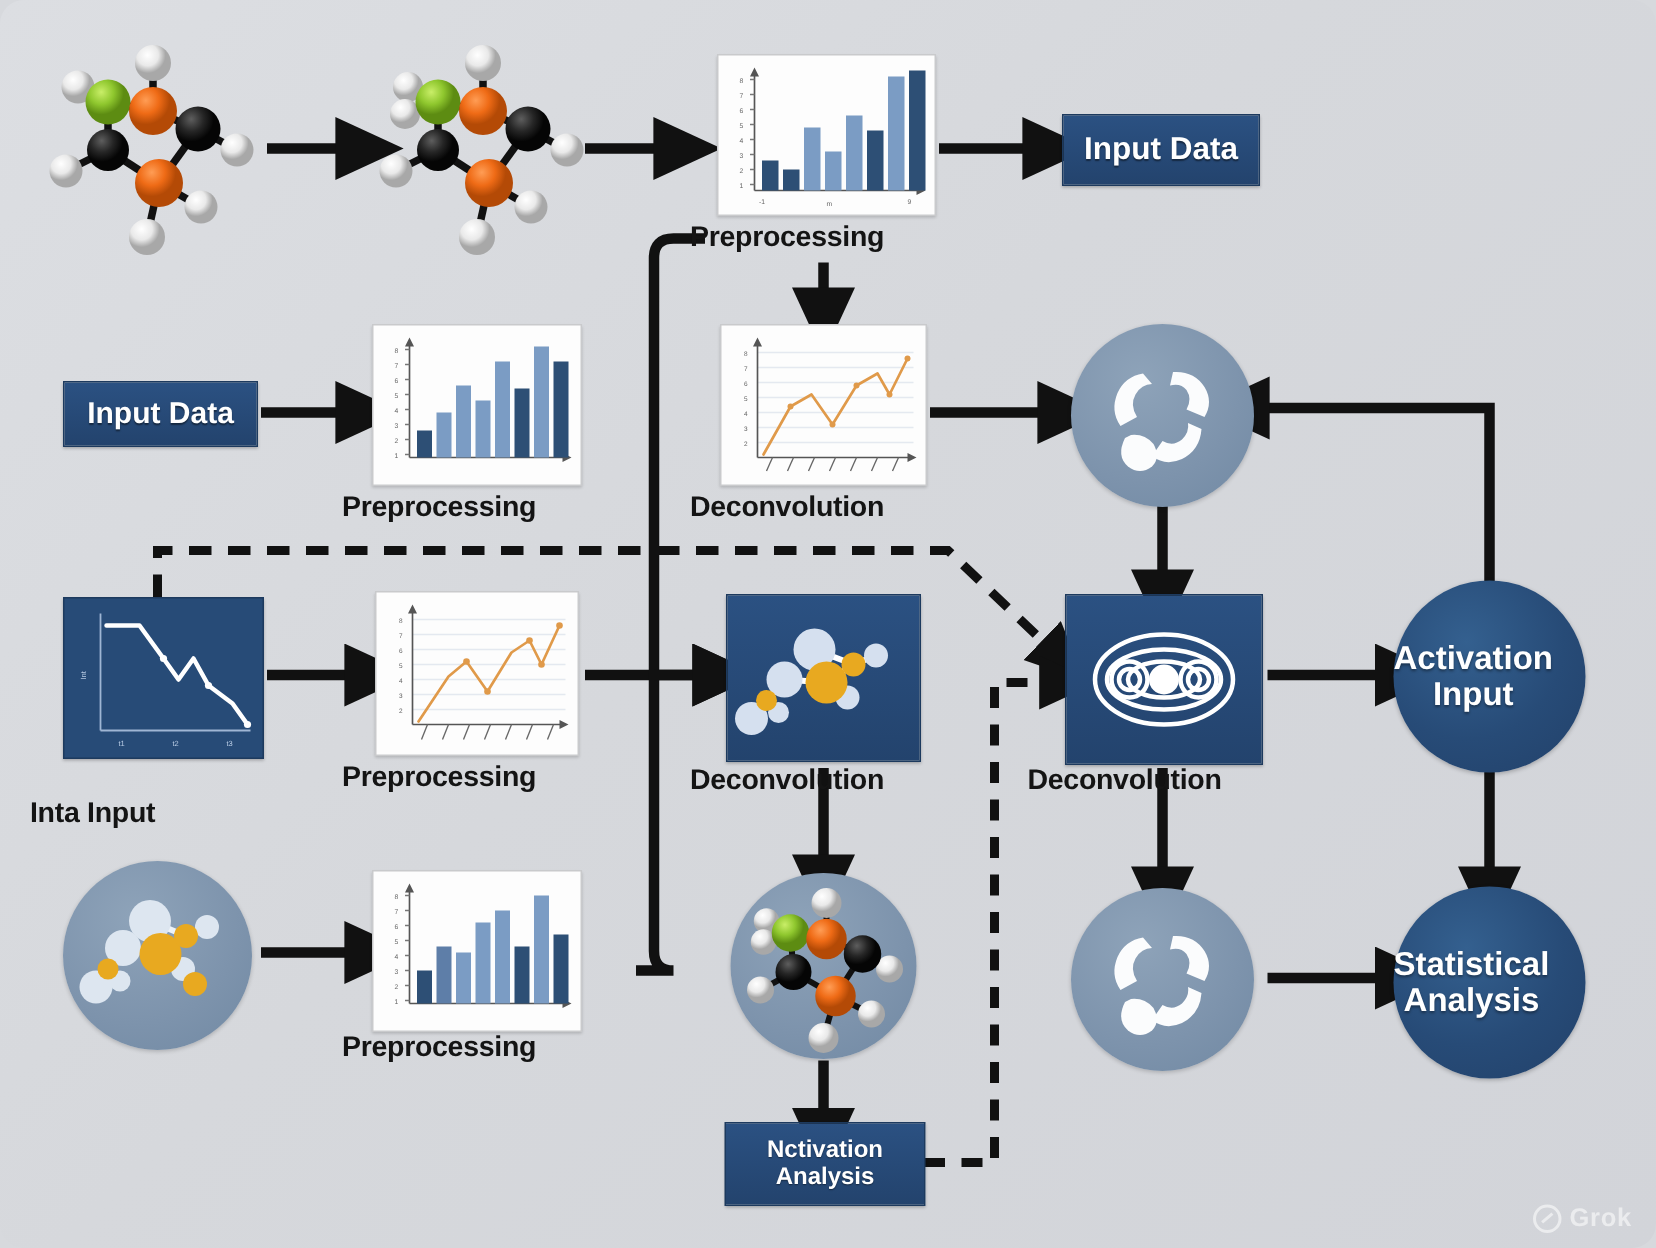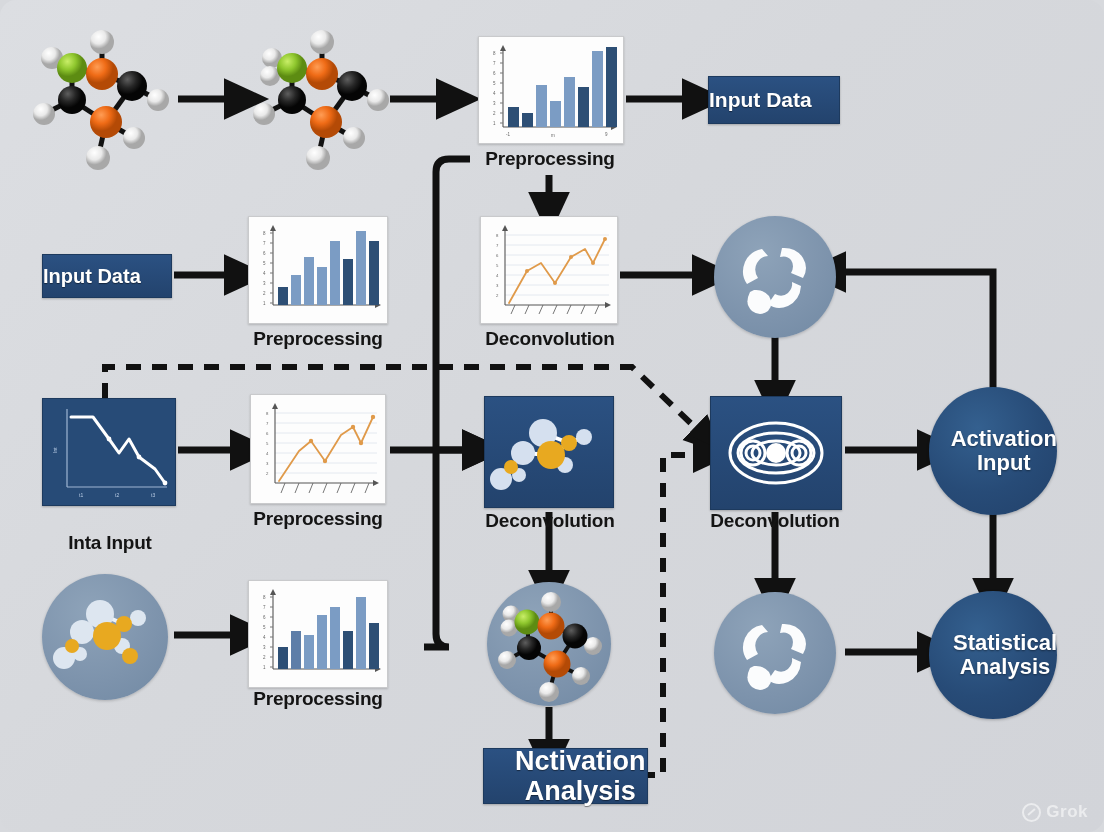--- a/index.html
+++ b/index.html
@@ -17,46 +17,45 @@
     border-radius:16px;
     overflow:hidden;
   }
   .node{position:absolute;}
   
   .caption{
     position:absolute;
     font-weight:bold;
     font-size:19px;
     color:#141414;
-    text-align:center;
     white-space:nowrap;
     letter-spacing:-0.2px;
   }
   
   .navy-box{
     position:absolute;
     background:#274b77;
     background:linear-gradient(180deg,#2b5182 0%,#23436d 100%);
     color:#ffffff;
     font-weight:bold;
-    display:flex;align-items:center;
+    display:flex;align-items:center;justify-content:center;
     text-align:center;
     line-height:1.12;
     box-shadow:0 1px 2px rgba(0,0,0,.25);
     border:1px solid #1d3a5e;
     text-shadow:0 1px 1px rgba(0,0,0,.45);
   }
   
   .navy-circle{
     position:absolute;
     border-radius:50%;
     background:#2b5182;
     background:radial-gradient(circle at 38% 32%,#34608f 0%,#274b77 55%,#22416a 100%);
     color:#fff;font-weight:bold;
-    display:flex;align-items:center;justify-content:flex-end;
+    display:flex;align-items:center;justify-content:flex-start;
     text-align:center;line-height:1.1;font-size:22px;
     text-shadow:0 1px 2px rgba(0,0,0,.4);
     box-shadow:0 1px 3px rgba(0,0,0,.25);
   }
   
   .steel-circle{
     position:absolute;border-radius:50%;
     background:#7e94ad;
     background:radial-gradient(circle at 38% 30%,#8ea3b9 0%,#7d93ac 60%,#7189a3 100%);
     box-shadow:0 1px 3px rgba(0,0,0,.2);
@@ -627,21 +626,21 @@
       <circle cx="94" cy="94" r="9" fill="url(#gH)"></circle>
       <circle cx="62" cy="110" r="10" fill="url(#gH)"></circle>
       <circle cx="40" cy="40" r="12.5" fill="url(#gN)"></circle>
       <circle cx="42" cy="66" r="12" fill="url(#gC)"></circle>
       <circle cx="88" cy="54" r="12.5" fill="url(#gC)"></circle>
       <circle cx="64" cy="44" r="13.5" fill="url(#gO)"></circle>
       <circle cx="70" cy="82" r="13.5" fill="url(#gO)"></circle>
     </svg>
   </div>
 
-  <div class="navy-box" style="left:483px;top:748px;width:132px;height:54px;font-size:27px;padding-left:31px;">
+  <div class="navy-box" style="left:483px;top:748px;width:132px;height:54px;font-size:16px;">
     <span>
       <span>Nctivation</span><br>
       <span>Analysis</span>
     </span>
   </div>
 
   <div class="steel-circle" style="left:714px;top:592px;width:122px;height:122px;">
     <svg width="122" height="122" viewBox="0 0 122 122">
       <g fill="#fbfcfd">
         <path d="M48,33 Q36,35 31,46 Q26,58 33,68 L44,62 Q39,54 43,47 Q47,40 54,40 z"></path>

